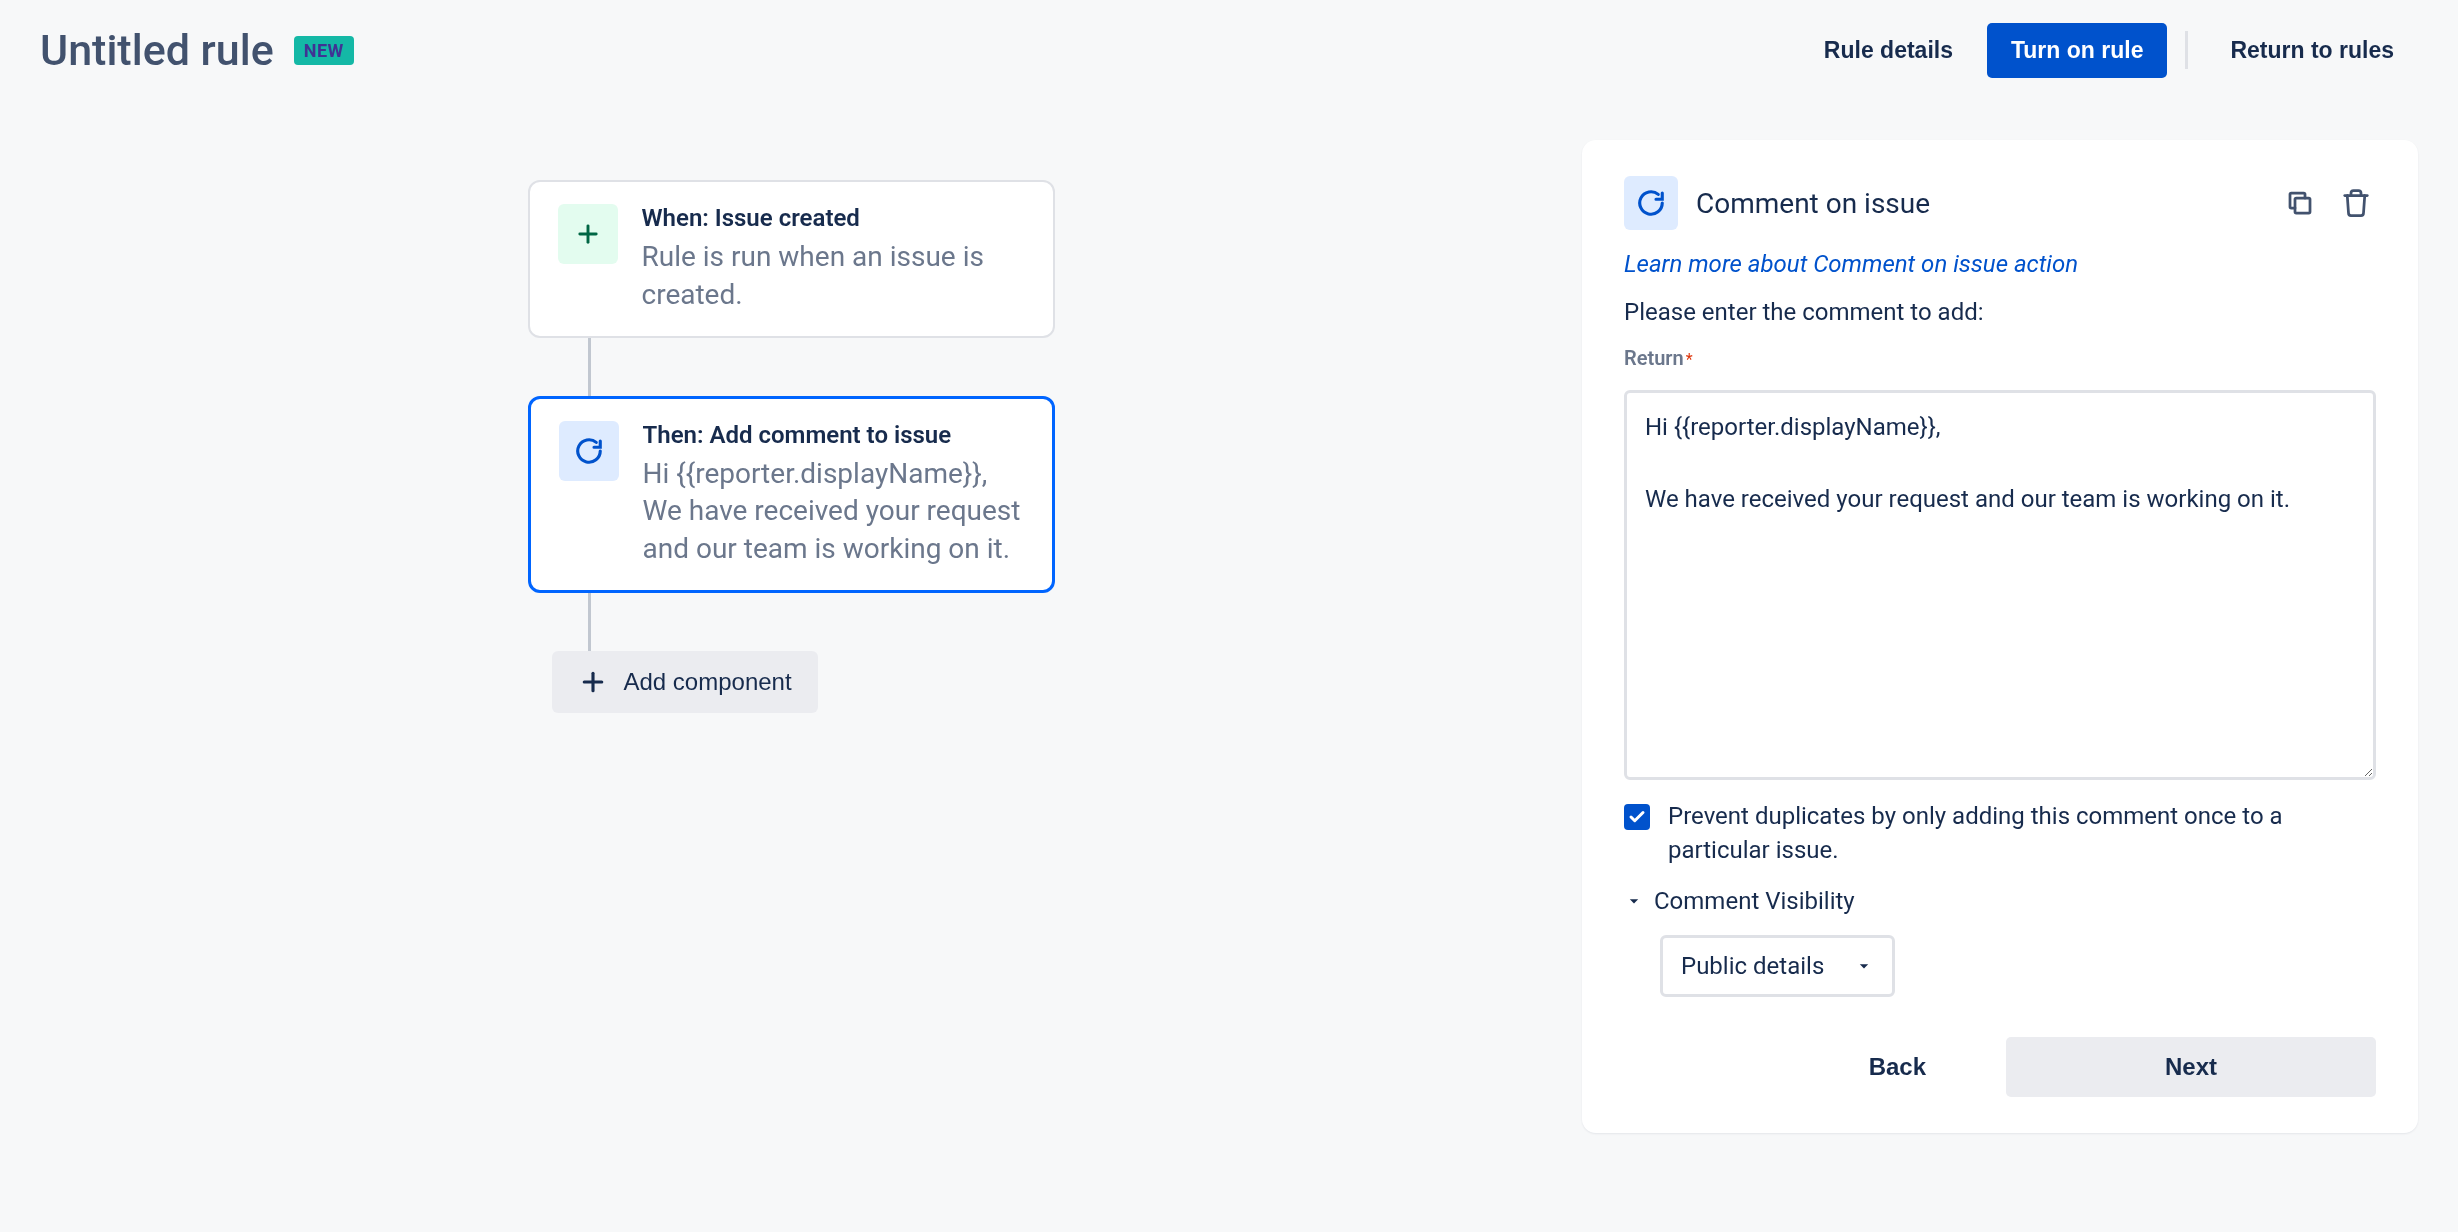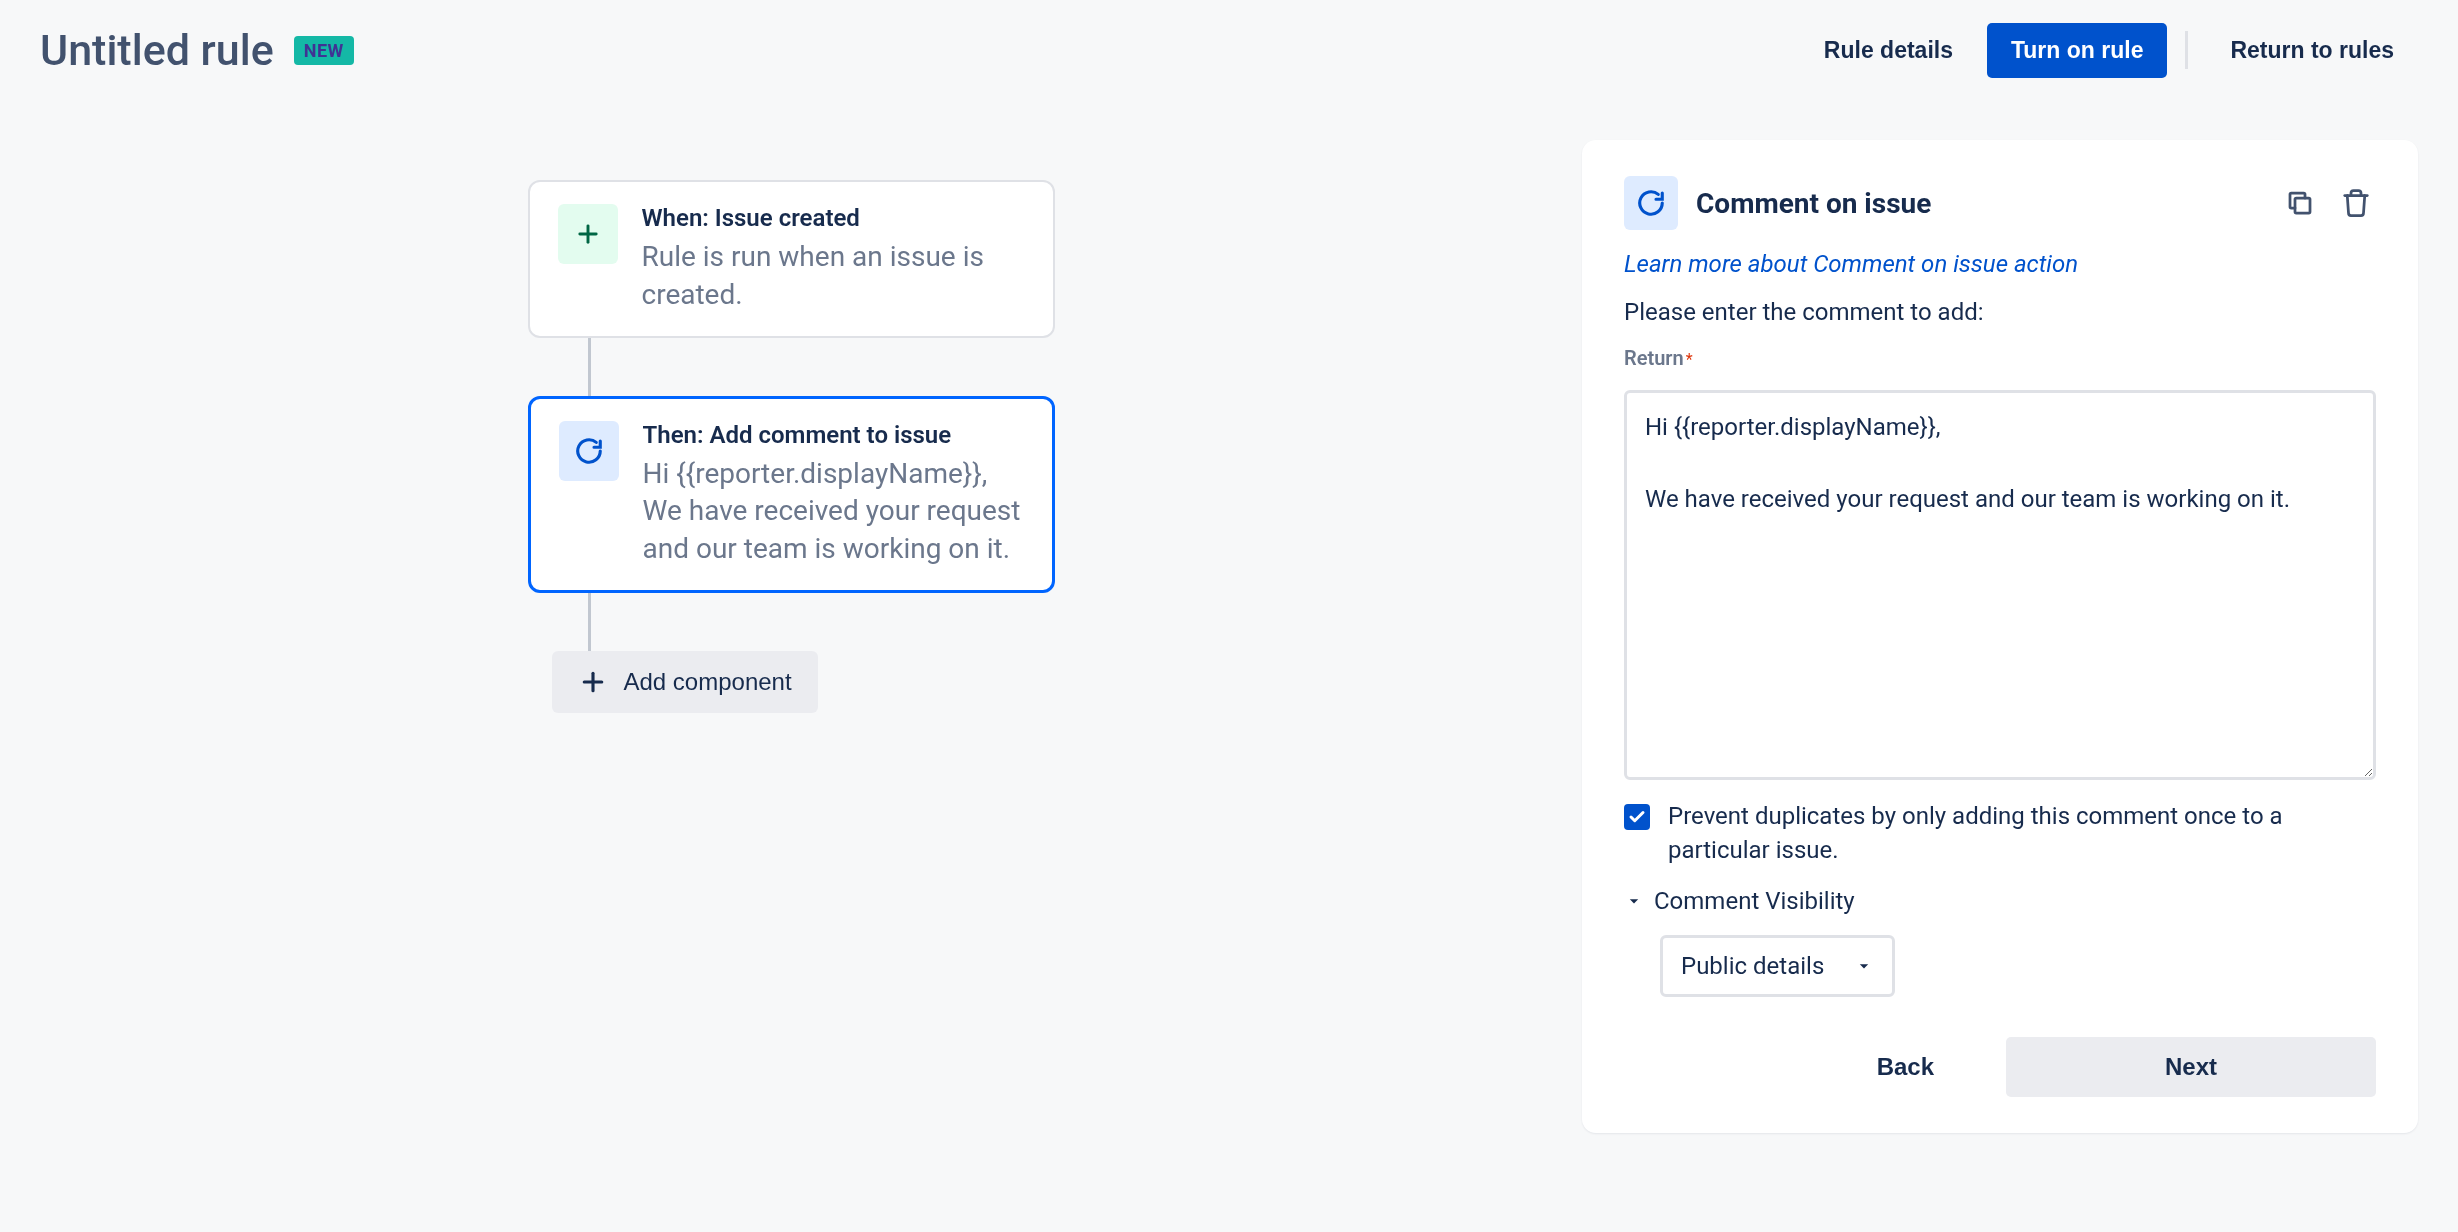--- a/index.html
+++ b/index.html
@@ -165,21 +165,21 @@
     height: 54px;
     border-radius: 6px;
     background: #deebff;
     color: #0052cc;
     display: flex;
     align-items: center;
     justify-content: center;
   }
   .panel-title {
     font-size: 28px;
-    font-weight: 700;
+    font-weight: 400;
     color: #172b4d;
     flex: 1;
   }
   .panel-actions {
     display: flex;
     gap: 16px;
     color: #42526e;
   }
   .icon-btn {
     width: 40px;
@@ -265,21 +265,21 @@
     align-items: center;
     gap: 30px;
     cursor: pointer;
     color: #172b4d;
     width: fit-content;
     background: #fff;
   }
   .panel-footer {
     display: flex;
     justify-content: flex-end;
-    gap: 0;
+    gap: 8px;
     margin-top: 20px;
   }
   .panel-footer .btn { font-size: 24px; padding: 16px 52px; }
   .btn-next { background: #ebecf0; margin-left: 20px; min-width: 370px;}
   .btn-back { background: transparent; }
 
   svg { display: block; }
 </style>
 </head>
 <body>

